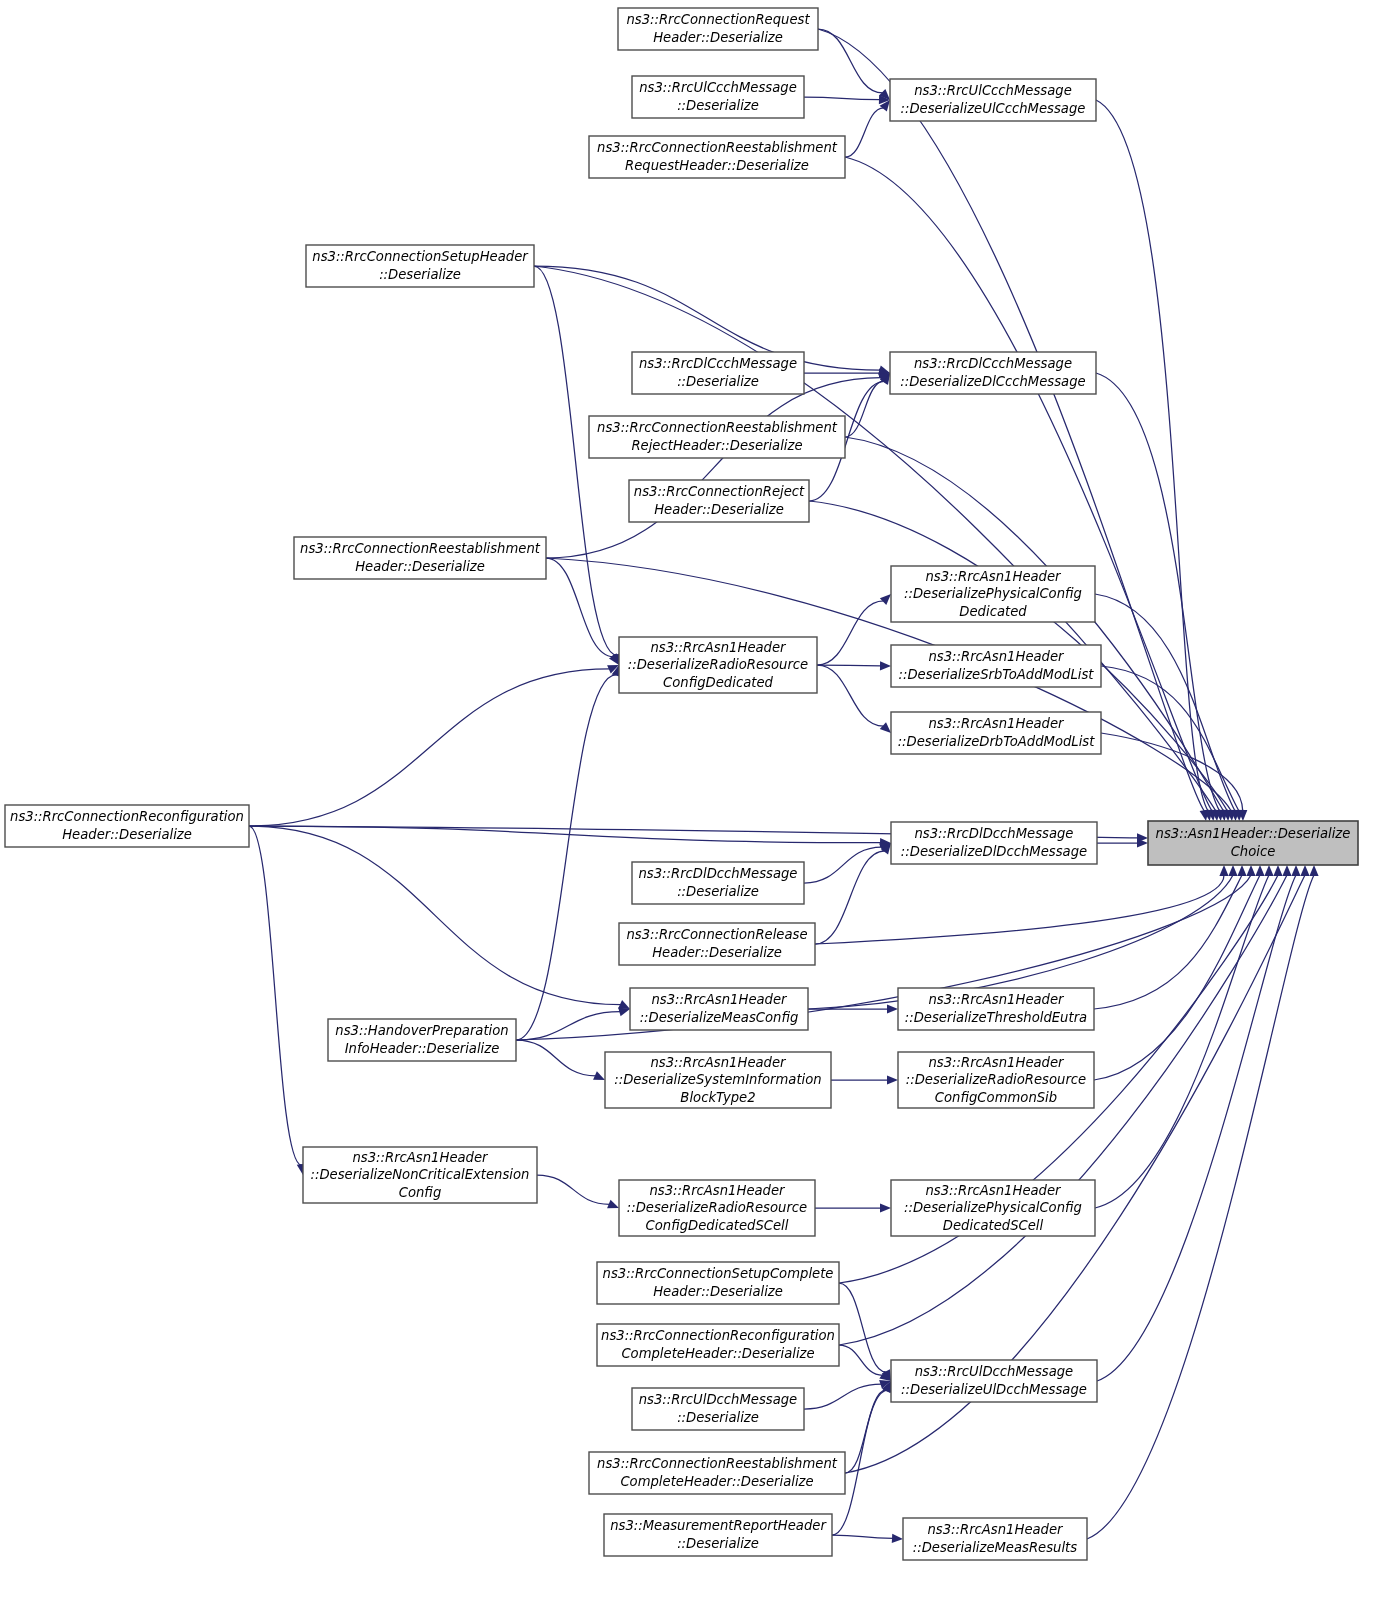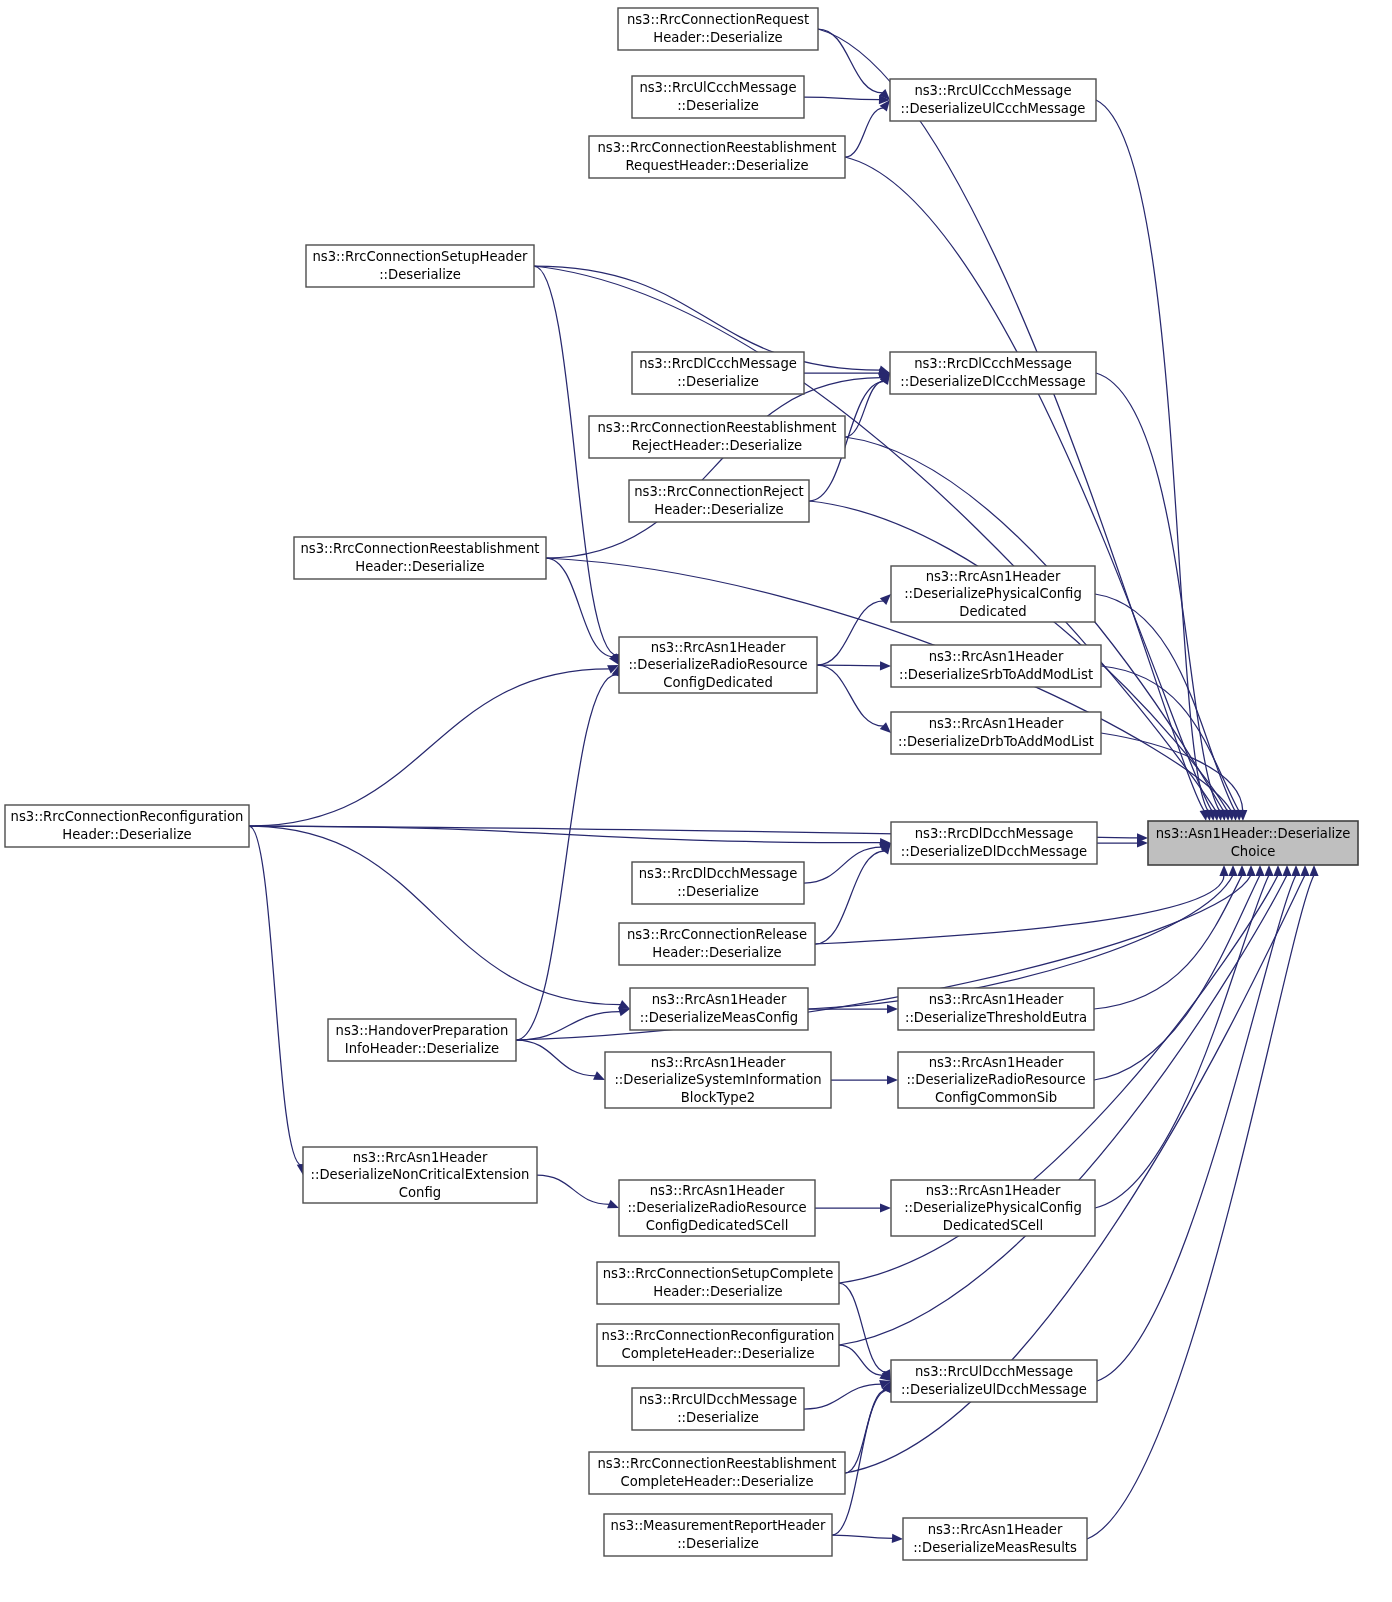--- a/index.html
+++ b/index.html
@@ -6,20 +6,21 @@
     margin: 0;
     padding: 0;
     background: #ffffff;
   }
   #canvas-wrap {
     position: relative;
     width: 1392px;
     height: 1602px;
     background: #ffffff;
     overflow: hidden;
+    font-style: italic;
   }
   svg#graph {
     position: absolute;
     left: 0; top: 0;
     width: 1392px;
     height: 1602px;
     font-family: "DejaVu Sans", "Liberation Sans", sans-serif;
   }
   .node-box {
     fill: #ffffff;

